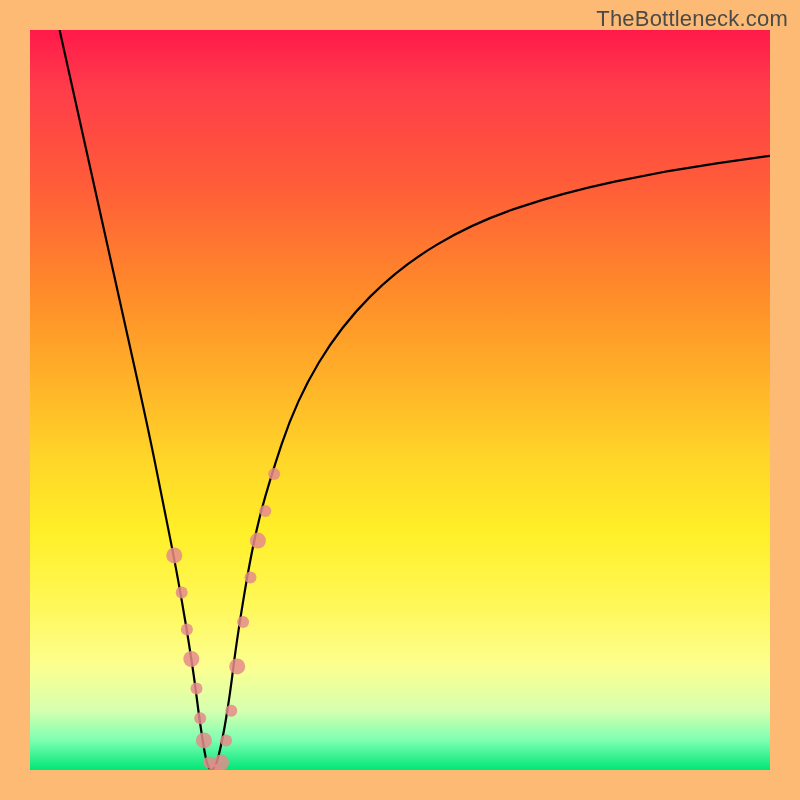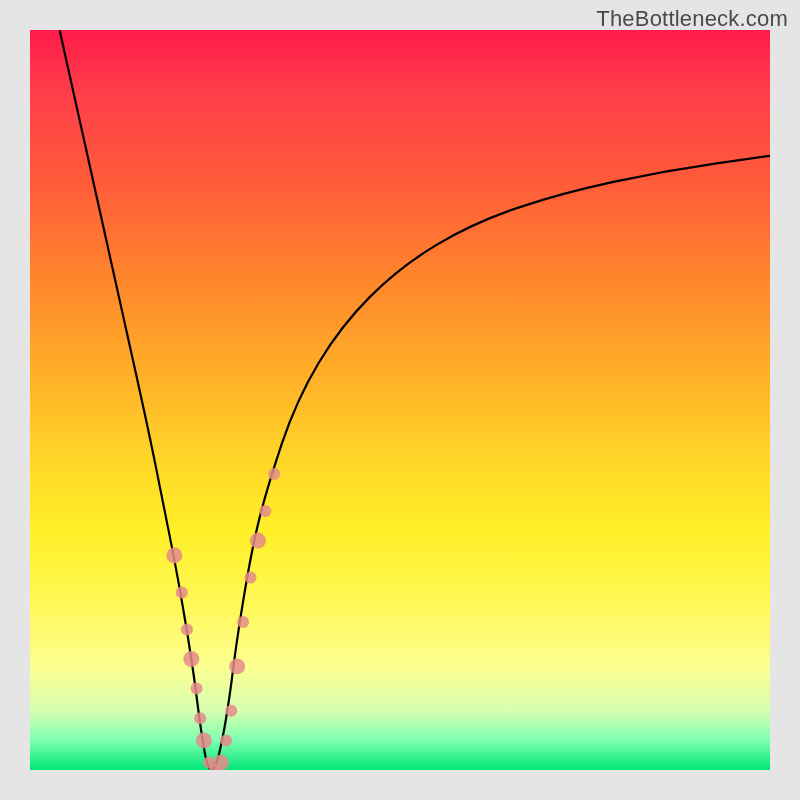--- a/index.html
+++ b/index.html
@@ -10,21 +10,21 @@
     background: #000;
     overflow: hidden;
     font-family: Arial, Helvetica, sans-serif;
   }
   .frame {
     position: absolute;
     top: 0;
     left: 0;
     width: 800px;
     height: 800px;
-    background: #e5e5e5;
+    background: #fdba74;
   }
   .plot {
     position: absolute;
     top: 30px;
     left: 30px;
     width: 740px;
     height: 740px;
     
     background: linear-gradient(
       to bottom,

